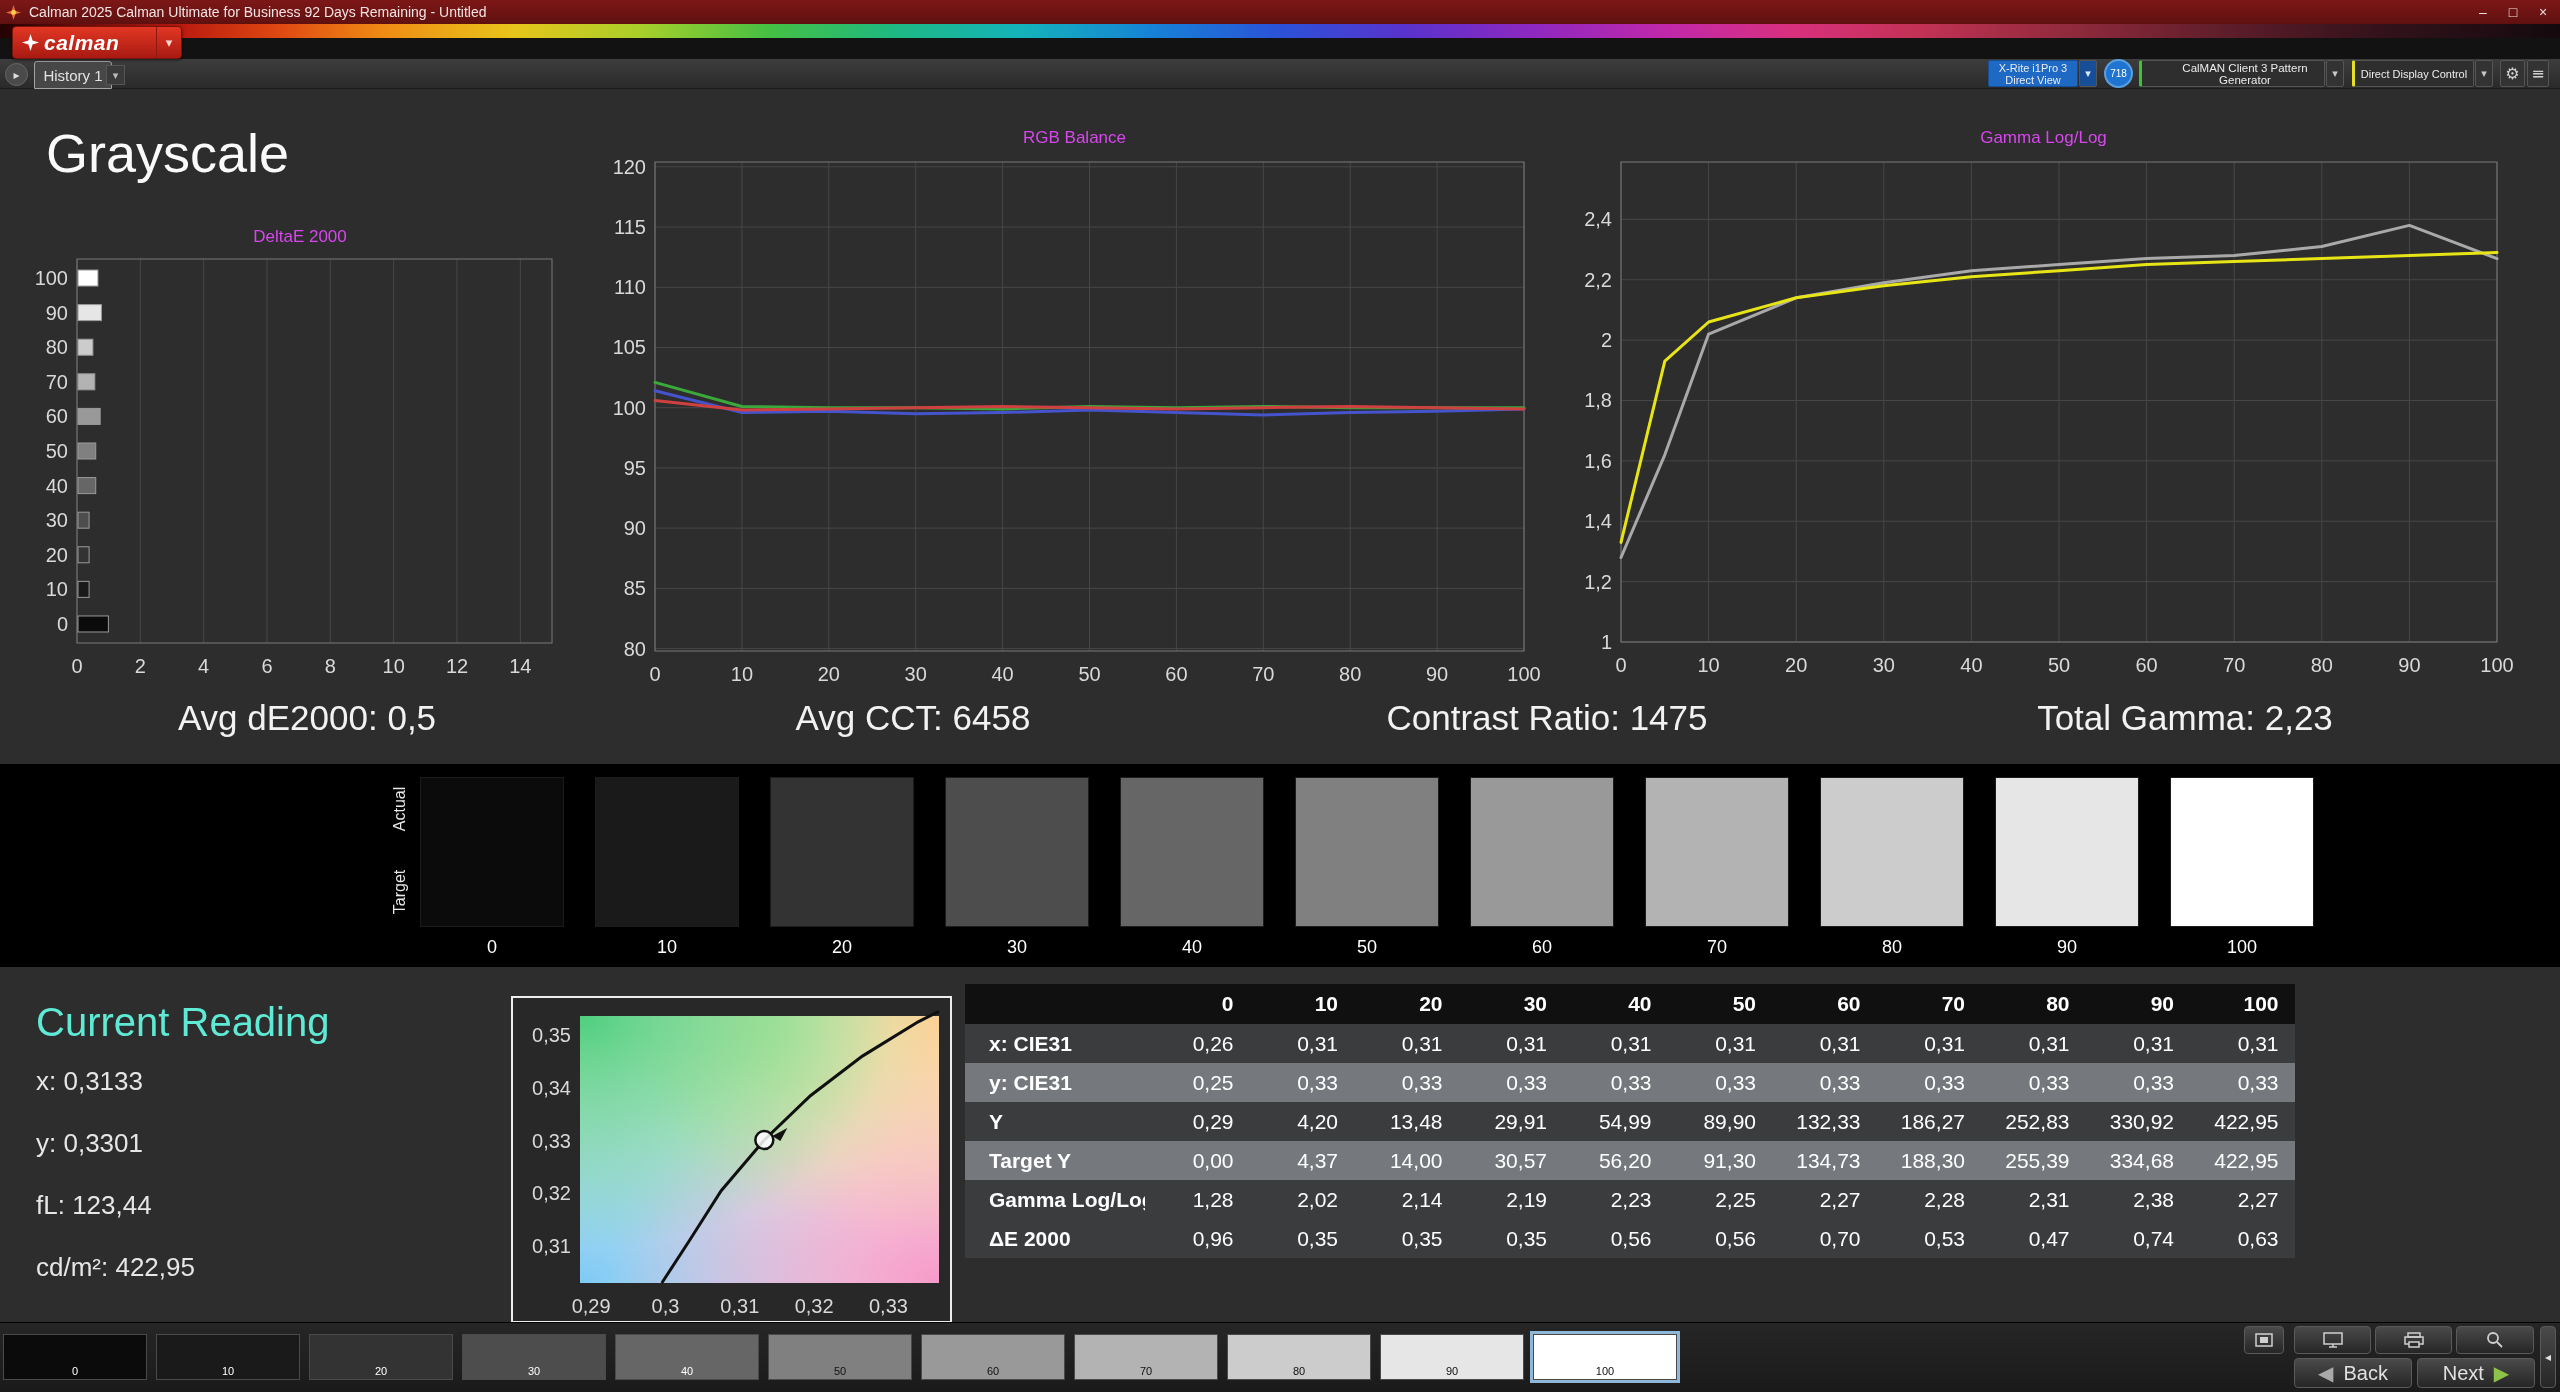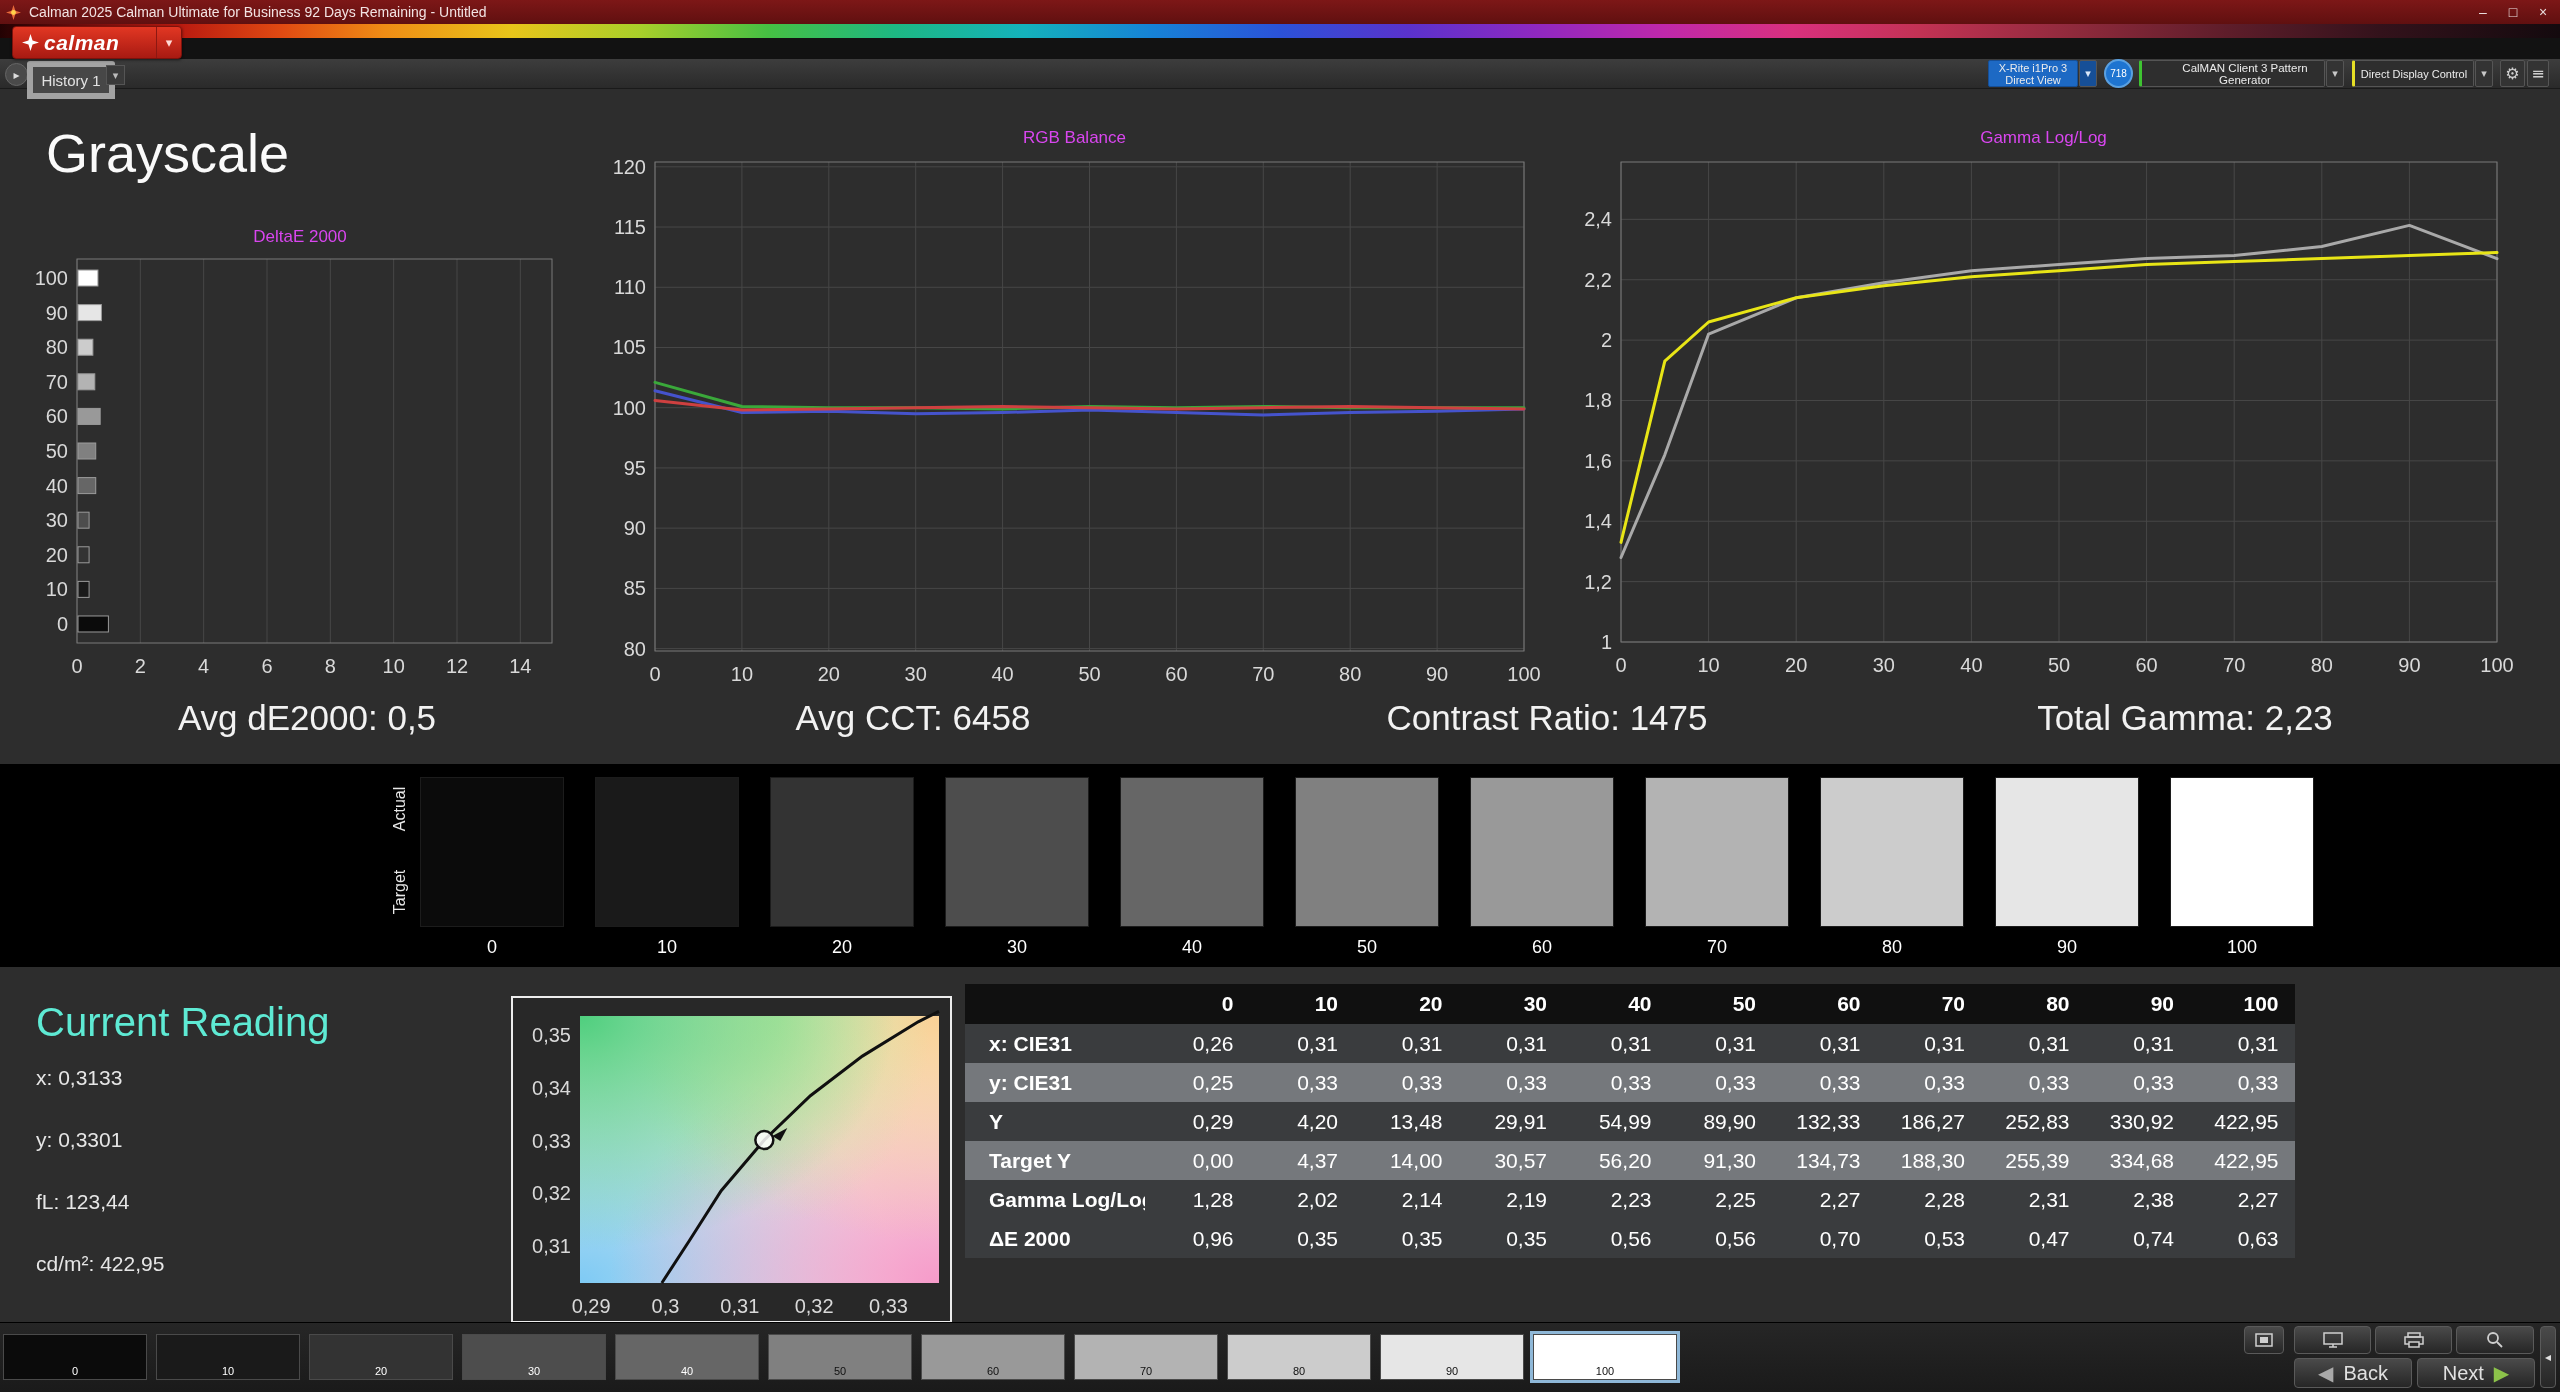--- a/index.html
+++ b/index.html
@@ -13,21 +13,21 @@
   .winbtn{width:30px;height:24px;display:flex;align-items:center;justify-content:center;color:#e8dcdc;font-size:14px;cursor:default;}
   .rainbow{left:0;top:24px;width:2560px;height:14px;background:linear-gradient(90deg,#230203 0%,#6e0d0d 3%,#b91a10 7%,#e04a12 11%,#ef8c15 15%,#e8c51a 20%,#a8cf2a 25%,#46c043 30%,#1db883 35%,#14b2bb 40%,#1682d6 45%,#2b52d8 50%,#5a32cc 55%,#8f28c0 60%,#bf28ab 65%,#d9307e 70%,#c23254 75%,#8f2a3c 81%,#5e1d2a 87%,#33121b 93%,#140a0e 100%);}
   .logorow{left:0;top:38px;width:2560px;height:21px;background:#121212;}
   .logochip{left:12px;top:26px;width:168px;height:31px;background:linear-gradient(180deg,#e23723,#a81a12);border:1px solid #7c120c;border-radius:4px;display:flex;align-items:center;z-index:20;box-shadow:0 1px 3px rgba(0,0,0,.6);}
   .logochip .star{width:17px;height:17px;margin:0 5px 0 9px;}
   .logochip .logotext{color:#fff;font-size:21px;font-weight:bold;font-style:italic;letter-spacing:.5px;}
   .logochip .dd{margin-left:auto;width:24px;height:100%;border-left:1px solid #8c1812;display:flex;align-items:center;justify-content:center;color:#ffd9d4;font-size:13px;}
   
   .tabbar{left:0;top:59px;width:2560px;height:29px;background:linear-gradient(180deg,#3d3d3d,#2a2a2a);border-bottom:1px solid #1a1a1a;}
   .navcircle{left:5px;top:63px;width:21px;height:21px;border-radius:50%;background:#4a4a4a;border:1px solid #666;color:#ddd;font-size:12px;display:flex;align-items:center;justify-content:center;}
-  .histtab{left:27px;top:61px;width:76px;height:26px;background:#474747;border:6px solid #a3a3a3;border-radius:3px 3px 0 0;color:#e2e2e2;font-size:15px;display:flex;align-items:center;justify-content:center;}
+  .histtab{left:34px;top:61px;width:76px;height:26px;background:#474747;border:1px solid #a3a3a3;border-radius:3px 3px 0 0;color:#e2e2e2;font-size:15px;display:flex;align-items:center;justify-content:center;}
   .tabcaret{left:106px;top:65px;width:17px;height:18px;background:#3a3a3a;border:1px solid #555;color:#bbb;font-size:11px;display:flex;align-items:center;justify-content:center;}
   .devbtn{position:absolute;top:60px;height:27px;box-sizing:border-box;border:1px solid #555;background:#2e2e2e;color:#ececec;display:flex;flex-direction:column;align-items:center;justify-content:center;font-size:11px;line-height:12px;text-align:center;border-radius:2px;}
   .devdd{position:absolute;top:60px;height:27px;width:18px;box-sizing:border-box;border:1px solid #555;background:#333;color:#c8c8c8;display:flex;align-items:center;justify-content:center;font-size:11px;border-radius:2px;}
   .accent{border-left-width:3px;border-left-style:solid;}
   .badge{left:2104px;top:59px;width:29px;height:29px;border-radius:50%;background:#1e74d0;border:2px solid #5aa0e0;box-sizing:border-box;color:#fff;font-size:10px;display:flex;align-items:center;justify-content:center;}
   .gearbtn{position:absolute;top:60px;height:27px;box-sizing:border-box;border:1px solid #555;background:#333;color:#cfcfcf;display:flex;align-items:center;justify-content:center;font-size:16px;border-radius:2px;}
   .uicon{font-family:"DejaVu Sans",sans-serif;}
   
   .pagehead{left:46px;top:122px;font-size:54px;color:#fafafa;}
   .chartbox{position:absolute;}
@@ -35,21 +35,21 @@
   .statline{position:absolute;top:698px;transform:translateX(-50%);font-size:35px;color:#f2f2f2;white-space:nowrap;}
   
   .graystrip{left:0;top:764px;width:2560px;height:203px;background:#000;}
   .vlabel{position:absolute;width:100px;text-align:center;color:#e8e8e8;font-size:16px;transform:rotate(-90deg);}
   .swrow{left:420px;top:777px;display:flex;gap:31px;}
   .swcell{width:144px;}
   .swbox{width:144px;height:150px;border:1px solid #1c1c1c;box-sizing:border-box;}
   .swlabel{margin-top:10px;text-align:center;color:#fff;font-size:18px;}
   
   .crhead{left:36px;top:1000px;font-size:40px;color:#5eead4;}
-  .crline{position:absolute;left:36px;font-size:21px;color:#e6e6e6;}
+  .crline{position:absolute;left:36px;font-size:26px;color:#e6e6e6;}
   
   .ciebox{left:511px;top:996px;width:441px;height:327px;border:2px solid #ededed;box-sizing:border-box;background:#282828;}
   .cie-bg{position:absolute;left:67px;top:18px;width:359px;height:267px;
     background:
       radial-gradient(at 0% 0%, rgba(70,205,120,.95), rgba(70,205,120,0) 62%),
       radial-gradient(at 55% 0%, rgba(190,235,160,.8), rgba(190,235,160,0) 55%),
       radial-gradient(at 100% 0%, rgba(250,205,140,.9), rgba(250,205,140,0) 60%),
       radial-gradient(at 100% 100%, rgba(246,150,200,.95), rgba(246,150,200,0) 65%),
       radial-gradient(at 0% 100%, rgba(120,200,245,.95), rgba(120,200,245,0) 62%),
       #f4f2ea;}

